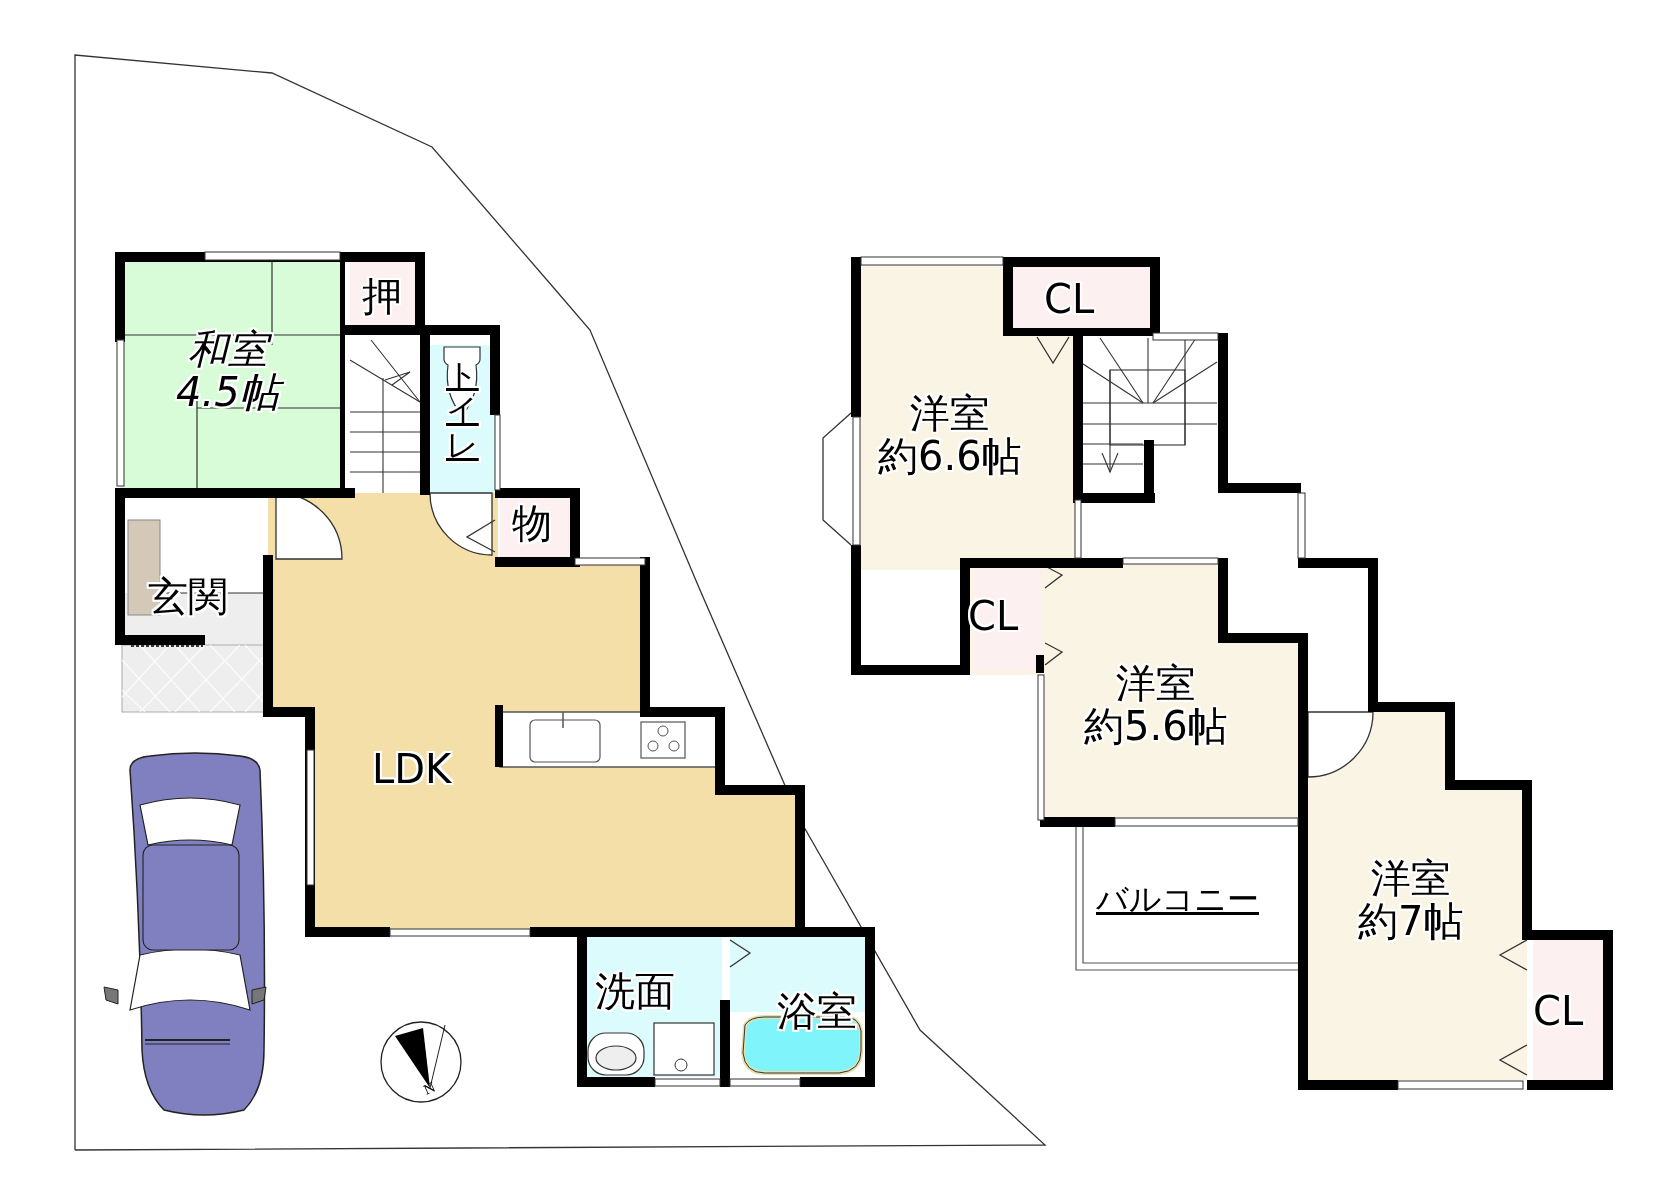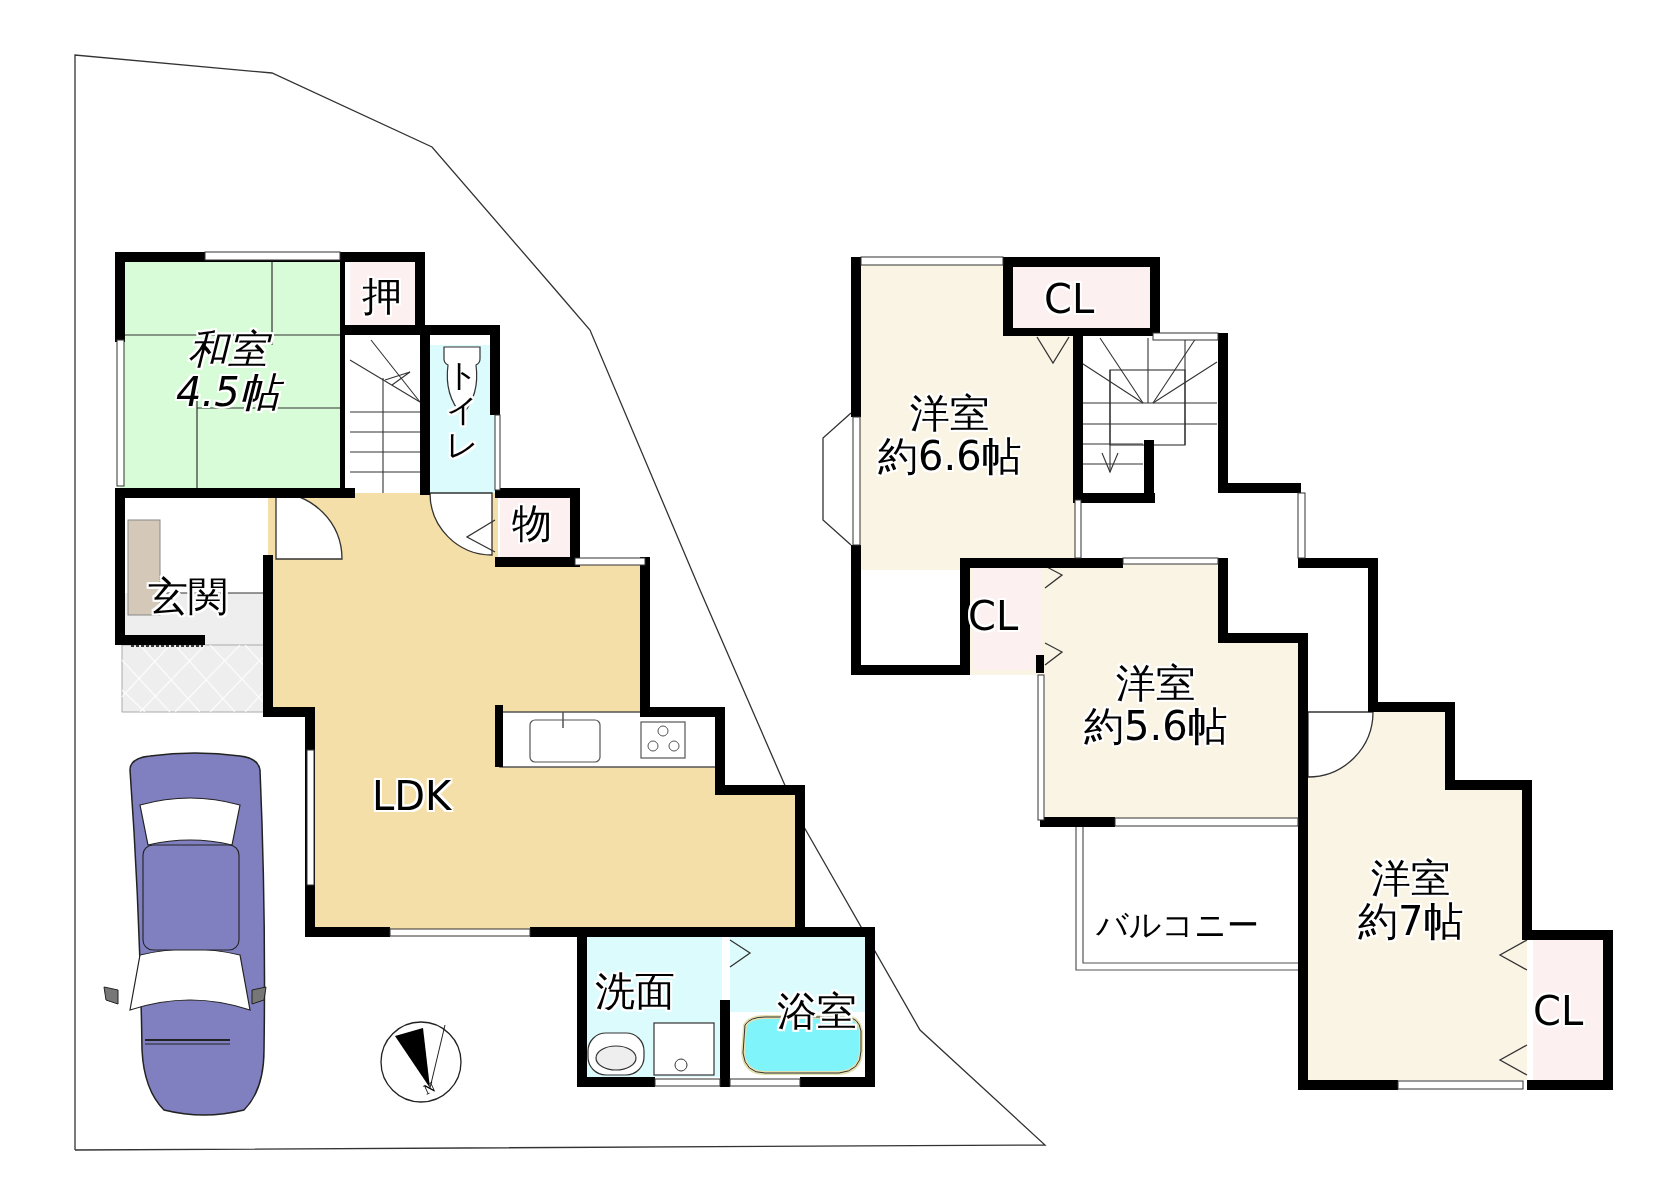--- a/index.html
+++ b/index.html
@@ -2,21 +2,21 @@
 <html><head>
 <meta charset="utf-8">
 <style>
   html, body { margin: 0; padding: 0; background: #ffffff; }
   body { width: 1672px; height: 1200px; overflow: hidden; position: relative; font-family: "DejaVu Sans", sans-serif; }
   #plan { position: absolute; left: 0; top: 0; width: 1672px; height: 1200px; }
   .lbl { position: absolute; color: #000; font-family: "DejaVu Sans", sans-serif; text-align: center; line-height: 1.08;
          text-shadow: 2px 0 0 #fff, -2px 0 0 #fff, 0 2px 0 #fff, 0 -2px 0 #fff, 2px 2px 0 #fff, -2px -2px 0 #fff, 2px -2px 0 #fff, -2px 2px 0 #fff; white-space: nowrap; }
   .lbl span { display: block; }
   .big { font-size: 40px; }
-  .sm  { font-size: 32px; }
+  .sm  { font-size: 32px; text-decoration: underline; }
 </style>
 </head>
 <body>
 
 <svg id="plan" viewBox="0 0 1672 1200" xmlns="http://www.w3.org/2000/svg">
 
   <polyline points="75,1150 75,55 272,73 432,147 553,287 590,330 700,590 800,820 920,1030 1045,1145 75,1150" fill="none" stroke="#333" stroke-width="1.3"></polyline>
 
   <g>
 
@@ -254,21 +254,21 @@
 </div>
 <div class="lbl sm" style="left:446px;top:358px;width:30px;white-space:normal;word-break:break-all;line-height:1.1;">
   <span>トイレ</span>
 </div>
 <div class="lbl big" style="left:512px;top:502px;">
   <span>物</span>
 </div>
 <div class="lbl big" style="left:148px;top:575px;">
   <span>玄関</span>
 </div>
-<div class="lbl big" style="left:372px;top:775px;">
+<div class="lbl big" style="left:372px;top:748px;">
   <span>LDK</span>
 </div>
 <div class="lbl big" style="left:595px;top:970px;">
   <span>洗面</span>
 </div>
 <div class="lbl big" style="left:746px;top:990px;margin-left:31px;">
   <span>浴室</span>
 </div>
 <div class="lbl" style="left:424px;top:1082px;font-size:13px;font-family:'DejaVu Serif',serif;transform:rotate(-25deg);text-shadow:none;">
   <span>N</span>
@@ -281,21 +281,21 @@
 <div class="lbl big" style="left:1044px;top:278px;">
   <span>CL</span>
 </div>
 <div class="lbl big" style="left:968px;top:595px;">
   <span>CL</span>
 </div>
 <div class="lbl big" style="left:1084px;top:662px;">
   <span>洋室</span>
   <span>約5.6帖</span>
 </div>
-<div class="lbl sm" style="left:1096px;top:908px;">
+<div class="lbl sm" style="left:1096px;top:882px;">
   <span>バルコニー</span>
 </div>
 <div class="lbl big" style="left:1358px;top:857px;">
   <span>洋室</span>
   <span>約7帖</span>
 </div>
 <div class="lbl big" style="left:1533px;top:990px;">
   <span>CL</span>
 </div>
 

